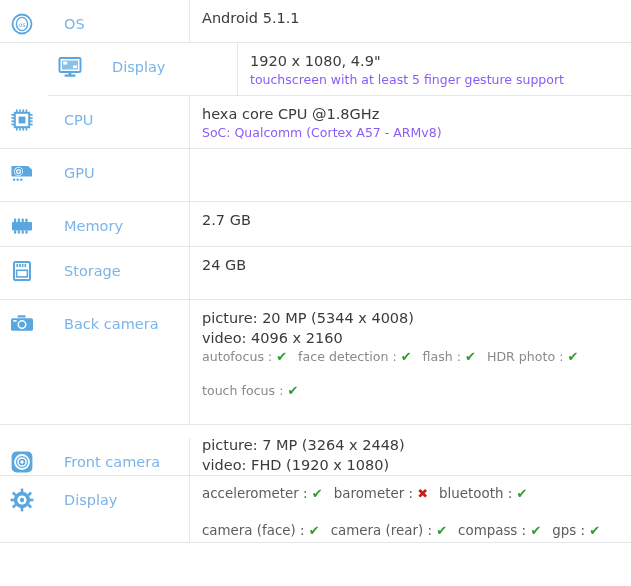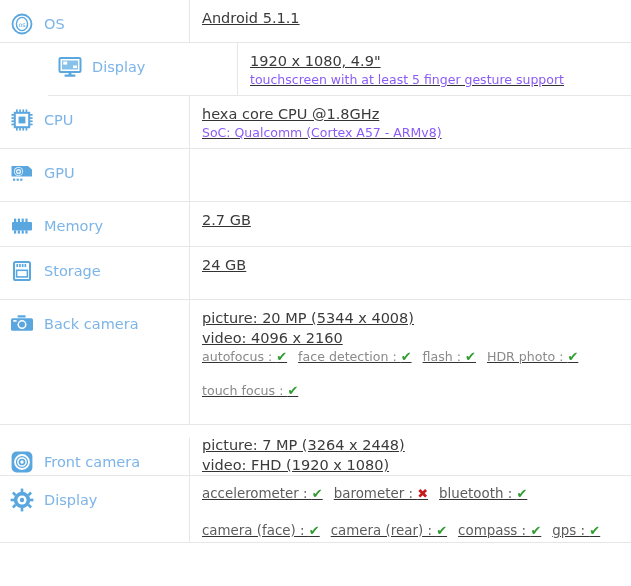--- a/index.html
+++ b/index.html
@@ -28,20 +28,21 @@
     background: #ffffff;
   }
   .label-cell {
     width: 190px;
     min-width: 190px;
     box-sizing: border-box;
     border-right: 1px solid #e4e6e8;
     display: flex;
     align-items: flex-start;
     padding: 11px 7px 0 9px;
+    gap: 20px;
   }
   .label-icon {
     width: 26px;
     height: 26px;
     flex: 0 0 26px;
     display: block;
     margin-right: 9px;
   }
   .label-icon svg { display: block; }
   .label-text {
@@ -50,21 +51,20 @@
     line-height: 26px;
     font-family: "DejaVu Sans", sans-serif;
     white-space: nowrap;
   }
   .value-cell {
     flex: 1 1 auto;
     box-sizing: border-box;
     padding: 8px 0 0 12px;
     position: relative;
     min-width: 0;
-    text-decoration: underline;
   }
   .v-main {
     color: #3b3b3b;
     font-size: 14.5px;
     line-height: 19px;
     padding-top: 1px;
     white-space: nowrap;
   }
   .v-sub {
     color: #8b5cf6;

